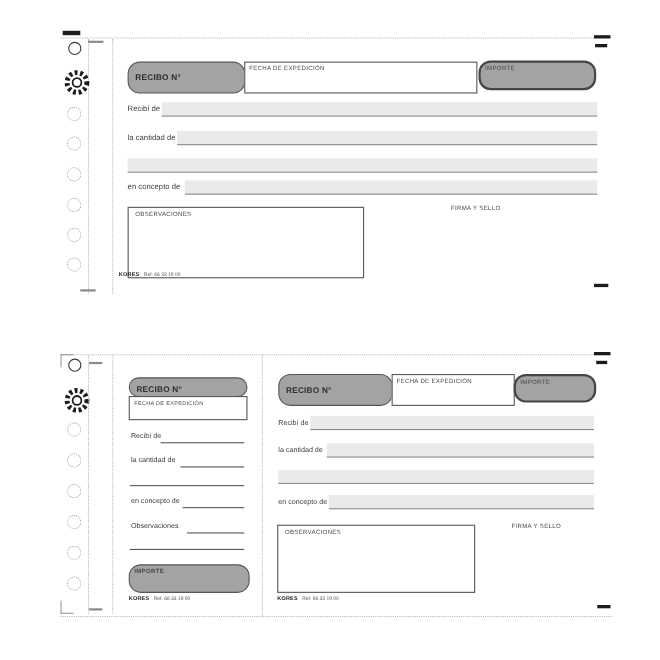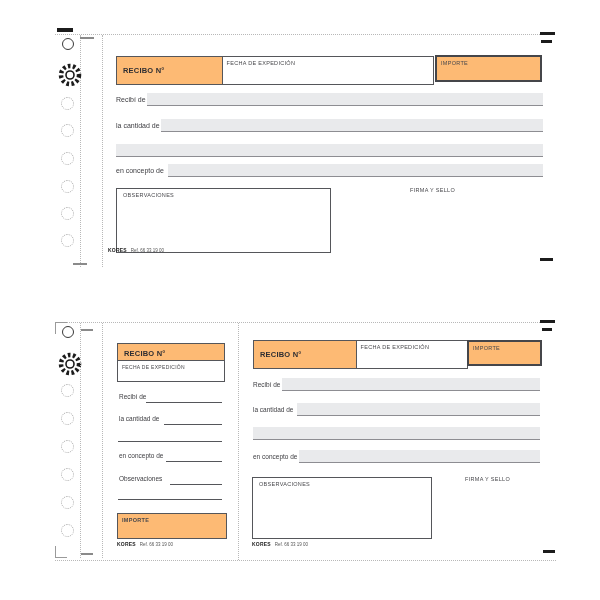--- a/index.html
+++ b/index.html
@@ -12,21 +12,21 @@
   .perf-v{border-left:1px dotted #b8b8b8;width:0;}
   .mark{background:#1c1c1c;}
   .tick{background:#8a8a8a;}
   .corner-tl{border-top:1.5px solid #9a9a9a;border-left:1.5px solid #9a9a9a;}
   .corner-bl{border-bottom:1.5px solid #9a9a9a;border-left:1.5px solid #9a9a9a;}
   .ocircle{border:1.3px solid #3a3a3a;border-radius:50%;}
   .dotcircle{border:1px dotted #a6a6a6;border-radius:50%;}
 
   
   .hdrcell{border:1.5px solid #55565a;background:#ffffff;}
-  .hdrcell.gray{background:#fdba74;}
+  .hdrcell.gray{background:#a3a3a3;border-radius:11px;}
   .hdrcell.thick{border-width:2px;border-color:#45464a;}
   .hdr-title{font-size:7.5px;font-weight:bold;color:#2e2e32;padding:9px 0 0 6px;letter-spacing:.2px;}
   .hdr-title.mid{padding-top:5px;}
   .cap{font-size:5.5px;color:#48484c;letter-spacing:.3px;padding:3px 0 0 4px;}
   .lbl{font-size:7px;color:#3c3c40;white-space:nowrap;}
   .lbl-s{font-size:6.5px;color:#3c3c40;white-space:nowrap;}
   .field{background:#e9eaec;border-bottom:1px solid #8d8d92;}
   .wline{border-top:1px solid #55565a;height:0;}
   .obsbox{border:1.5px solid #55565a;background:#ffffff;}
   .brandline{display:flex;align-items:baseline;gap:4px;}

